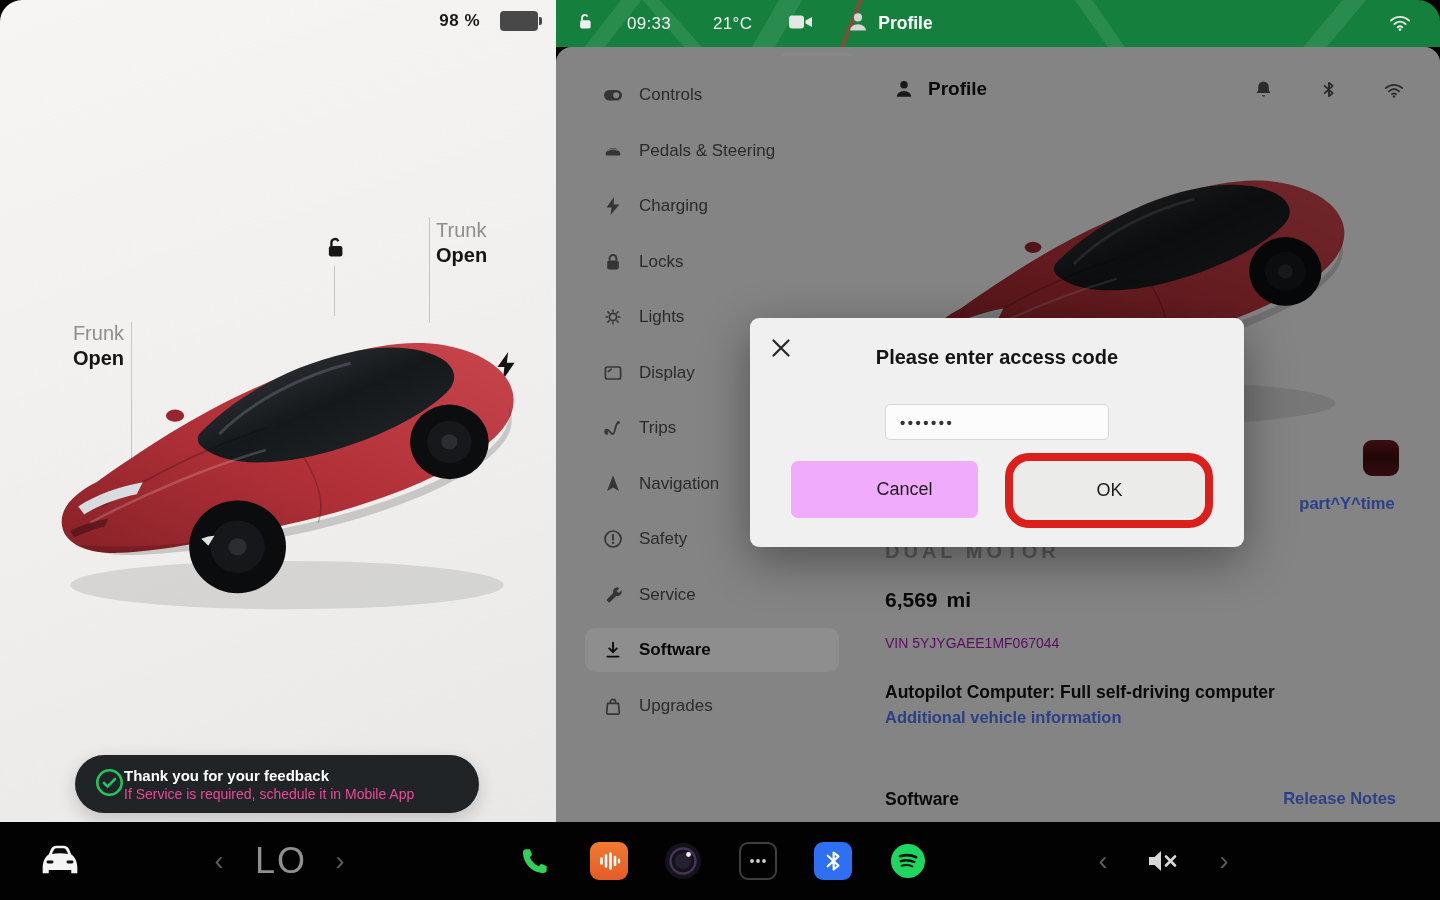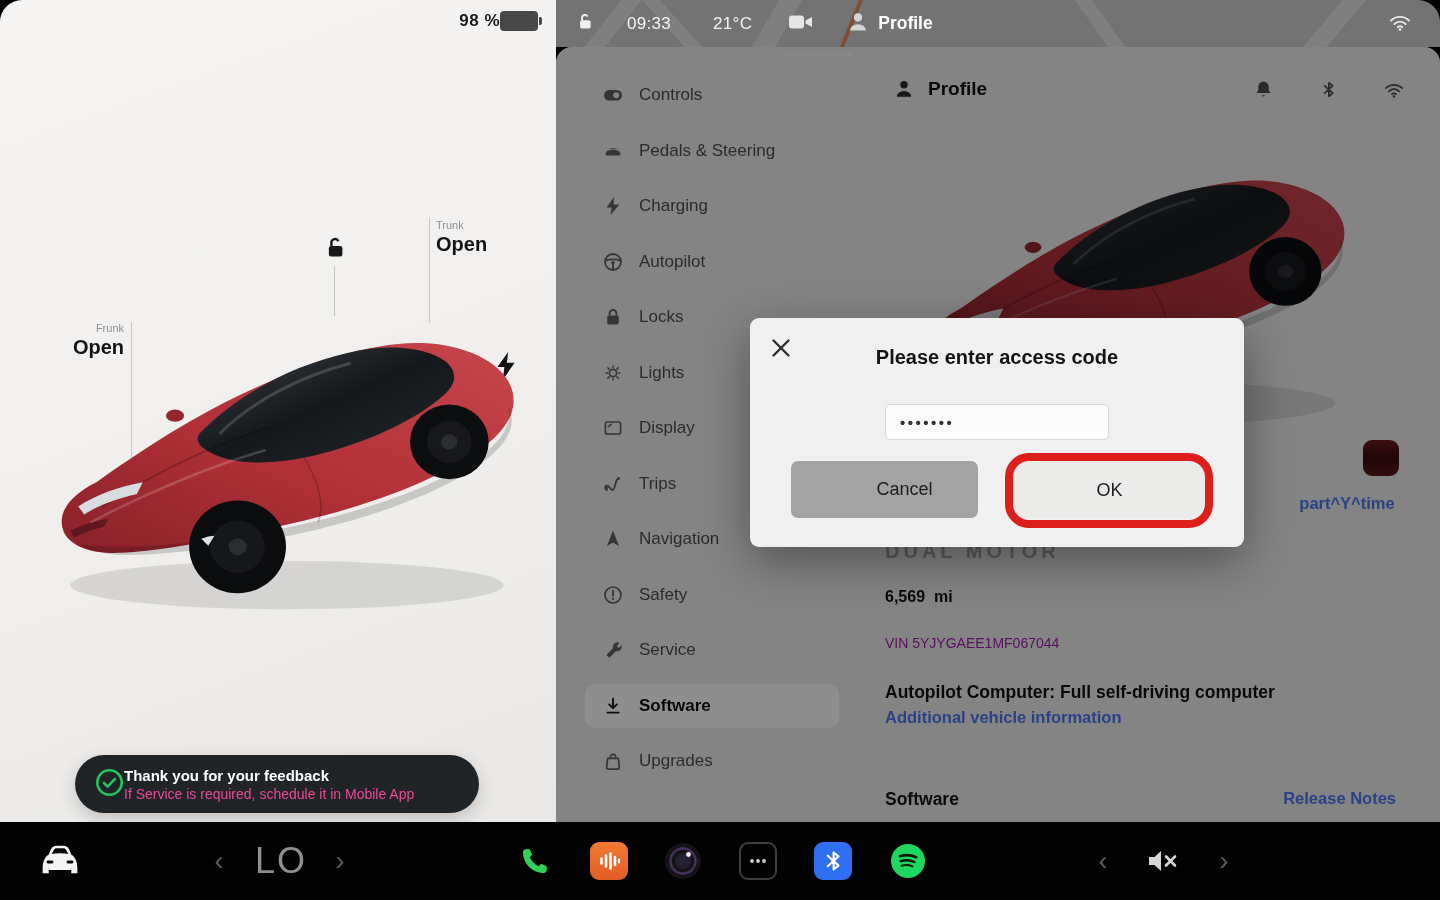--- a/index.html
+++ b/index.html
@@ -4,46 +4,46 @@
 <style>
   * { margin:0; padding:0; box-sizing:border-box; }
   html,body { width:1440px; height:900px; background:#000; overflow:hidden;
     font-family:"Liberation Sans", sans-serif; }
   .screen { position:relative; width:1440px; height:900px; background:#000; }
 
   
   .left-panel { position:absolute; left:0; top:0; width:556px; height:822px;
     background:linear-gradient(160deg,#f6f5f4 0%,#efeeec 60%,#e9e8e6 100%);
     border-top-left-radius:22px; overflow:hidden; }
-  .battery-cluster { position:absolute; right:18px; top:11px; display:flex; align-items:center; gap:0; }
+  .battery-cluster { position:absolute; right:18px; top:11px; display:flex; align-items:center; gap:20px; }
   .battery-pct { font-size:17px; font-weight:600; color:#191919; letter-spacing:.5px; }
   .battery-shape { position:relative; width:38px; height:20px; background:#484848; border-radius:4px; }
   .battery-shape::after { content:""; position:absolute; right:-4px; top:6px; width:3px; height:8px;
     background:#484848; border-radius:0 2px 2px 0; }
 
   .callout { position:absolute; }
-  .callout .c-top { font-size:11px; color:#8e8e8e; margin-bottom:2px; }
+  .callout .c-top { font-size:20px; color:#8e8e8e; margin-bottom:2px; }
   .callout .c-state { font-size:20px; font-weight:700; color:#141414; }
   .vline { position:absolute; width:1px; background:#c6c6c4; }
 
   .unlock-badge { position:absolute; left:321px; top:234px; color:#161616; }
 
   .bolt-badge { position:absolute; left:495px; top:351px; color:#141414; }
 
   .car-left { position:absolute; left:50px; top:298px; width:474px; height:314px; }
 
   .toast { position:absolute; left:75px; top:755px; width:404px; height:58px;
     background:#212427; border-radius:29px; display:flex; align-items:center; padding-left:20px; 
     box-shadow:0 6px 18px rgba(0,0,0,.18); }
   .toast-title { font-size:15px; font-weight:700; color:#ffffff; margin-bottom:2px; }
   .toast-sub { font-size:14px; color:#ec4899; }
 
   
   .map-bar { position:absolute; left:556px; top:0; width:884px; height:47px;
-    background:#737373; border-top-right-radius:22px; overflow:hidden; }
+    background:#15803d; border-top-right-radius:22px; overflow:hidden; }
   .map-road { position:absolute; background:rgba(255,255,255,.09); }
   .map-route { position:absolute; background:#7e4f36; }
   .map-bar-content { position:absolute; inset:0; display:flex; align-items:center; }
   .mb-time,.mb-temp { font-size:17px; font-weight:500; color:#f2f2f2; letter-spacing:.3px; }
   .mb-profile { font-size:17.5px; font-weight:700; color:#ffffff; }
 
   .sheet { position:absolute; left:556px; top:47px; width:884px; height:775px;
     background:#ececec; border-radius:16px 16px 0 0; overflow:hidden; }
   .sheet-handle { position:absolute; left:226px; top:6px; width:70px; height:3px;
     background:rgba(255,255,255,.35); border-radius:2px; }
@@ -62,42 +62,42 @@
 
   .car-right { position:absolute; left:362px; top:92px; width:436px; height:289px; }
 
   .driver-tile { position:absolute; left:807px; top:393px; width:36px; height:36px; border-radius:9px;
     background:linear-gradient(#6b1b20 0%,#4a1013 34%,#3c0d10 52%,#5d161b 100%); }
   .driver-name { position:absolute; left:691px; top:447px; width:200px; text-align:center;
     font-size:16.5px; font-weight:700; color:#4a74f0; }
 
   .trim-badge { position:absolute; left:329px; top:493px; font-size:20px; font-weight:600;
     letter-spacing:4px; color:#a2a2a2; }
-  .odo { position:absolute; left:329px; top:541px; font-size:16px; font-weight:700; color:#101010; }
+  .odo { position:absolute; left:329px; top:541px; font-size:21px; font-weight:700; color:#101010; }
   .odo .unit { font-weight:600; margin-left:9px; }
   .vin { position:absolute; left:329px; top:588px; font-size:14px; font-weight:400; color:#a21caf; }
   .ap { position:absolute; left:329px; top:635px; font-size:17.5px; font-weight:700; color:#101010; }
   .addl { position:absolute; left:329px; top:661px; font-size:16.5px; font-weight:600; color:#4a74f0; }
   .sw-head { position:absolute; left:329px; top:742px; font-size:17.5px; font-weight:700; color:#101010; }
   .rel-notes { position:absolute; right:44px; top:742px; font-size:16.5px; font-weight:600; color:#4a74f0; }
 
   .dim-overlay { position:absolute; inset:0; background:rgba(0,0,0,.44); z-index:5; }
 
   
   .modal { position:absolute; left:750px; top:318px; width:494px; height:229px; background:#f1f0f0;
     border-radius:9px; box-shadow:0 14px 48px rgba(0,0,0,.38); z-index:40; }
   .modal-close { position:absolute; left:19px; top:18px; width:24px; height:24px; color:#2a2a2a; cursor:pointer; }
   .modal-title { position:absolute; left:0; top:28px; width:100%; text-align:center;
     font-size:20px; font-weight:600; color:#141414; }
   .modal-input { position:absolute; left:135px; top:86px; width:224px; height:36px;
     background:#fcfcfc; border:1px solid #d7d7d7; border-radius:5px; padding:0 14px;
     font-family:"Liberation Sans",sans-serif; font-size:15px; font-weight:700; letter-spacing:2.5px; color:#333; }
   .btn { position:absolute; border:none; border-radius:7px; font-family:"Liberation Sans",sans-serif;
     font-size:18px; font-weight:500; color:#1d1d1d; cursor:pointer; }
-  .btn-cancel { left:41px; top:143px; width:187px; height:57px; background:#a3a3a3;padding-left:40px; }
+  .btn-cancel { left:41px; top:143px; width:187px; height:57px; background:#f0abfc;padding-left:40px; }
   .btn-ok { left:264px; top:144px; width:191px; height:56px; background:#ebebe9; }
   .ok-annotation { position:absolute; left:255px; top:135px; width:208px; height:75px;
     border:8px solid #dc1f1b; border-radius:24px; z-index:42; pointer-events:none; }
 
   
   .dock { position:absolute; left:0; top:822px; width:1440px; height:78px; background:#020202; }
   .dock-item { position:absolute; top:0; height:78px; display:flex; align-items:center; justify-content:center; }
   .launcher-glow { position:absolute; left:8px; top:810px; width:104px; height:104px; border-radius:50%;
     background:radial-gradient(circle, rgba(255,255,255,.30) 0%, rgba(255,255,255,.10) 48%, rgba(255,255,255,0) 72%); }
   .chev { font-size:27px; font-weight:300; color:#5c5c5c; }
@@ -254,29 +254,20 @@
         <span class="slabel">Pedals &amp; Steering</span>
       </div>
       <div class="srow">
         <svg class="sicon" viewBox="0 0 20 20">
             <polygon points="11,1 3.5,11.5 8.6,11.5 7.5,19 16.5,8.4 10.7,8.4" fill="currentColor"></polygon>
           </svg>
         <span class="slabel">Charging</span>
       </div>
       <div class="srow">
         <svg class="sicon" viewBox="0 0 20 20">
-            <circle cx="10" cy="10" r="8" fill="none" stroke="currentColor" stroke-width="1.8"></circle>
-            <path d="M2.4 8.6 q7.6 -2.4 15.2 0" fill="none" stroke="currentColor" stroke-width="1.8"></path>
-            <path d="M10 11 v6.6" stroke="currentColor" stroke-width="1.8"></path>
-            <circle cx="10" cy="10.6" r="1.7" fill="currentColor"></circle>
-          </svg>
-        <span class="slabel">Autopilot</span>
-      </div>
-      <div class="srow">
-        <svg class="sicon" viewBox="0 0 20 20">
             <rect x="4.2" y="8.6" width="11.6" height="9" rx="2" fill="currentColor"></rect>
             <path d="M6.6 8.6 V6.4 a3.4 3.4 0 0 1 6.8 0 V8.6" fill="none" stroke="currentColor" stroke-width="1.9"></path>
           </svg>
         <span class="slabel">Locks</span>
       </div>
       <div class="srow">
         <svg class="sicon" viewBox="0 0 20 20">
             <circle cx="10" cy="10" r="3.6" fill="none" stroke="currentColor" stroke-width="1.7"></circle>
             <path d="M10 3 v1.6 M10 15.4 v1.6 M3 10 h1.6 M15.4 10 H17 M4.9 4.9 l1.2 1.2 M13.9 13.9 l1.2 1.2 M15.1 4.9 l-1.2 1.2 M6.1 13.9 l-1.2 1.2" stroke="currentColor" stroke-width="1.5" stroke-linecap="round"></path>
           </svg>

